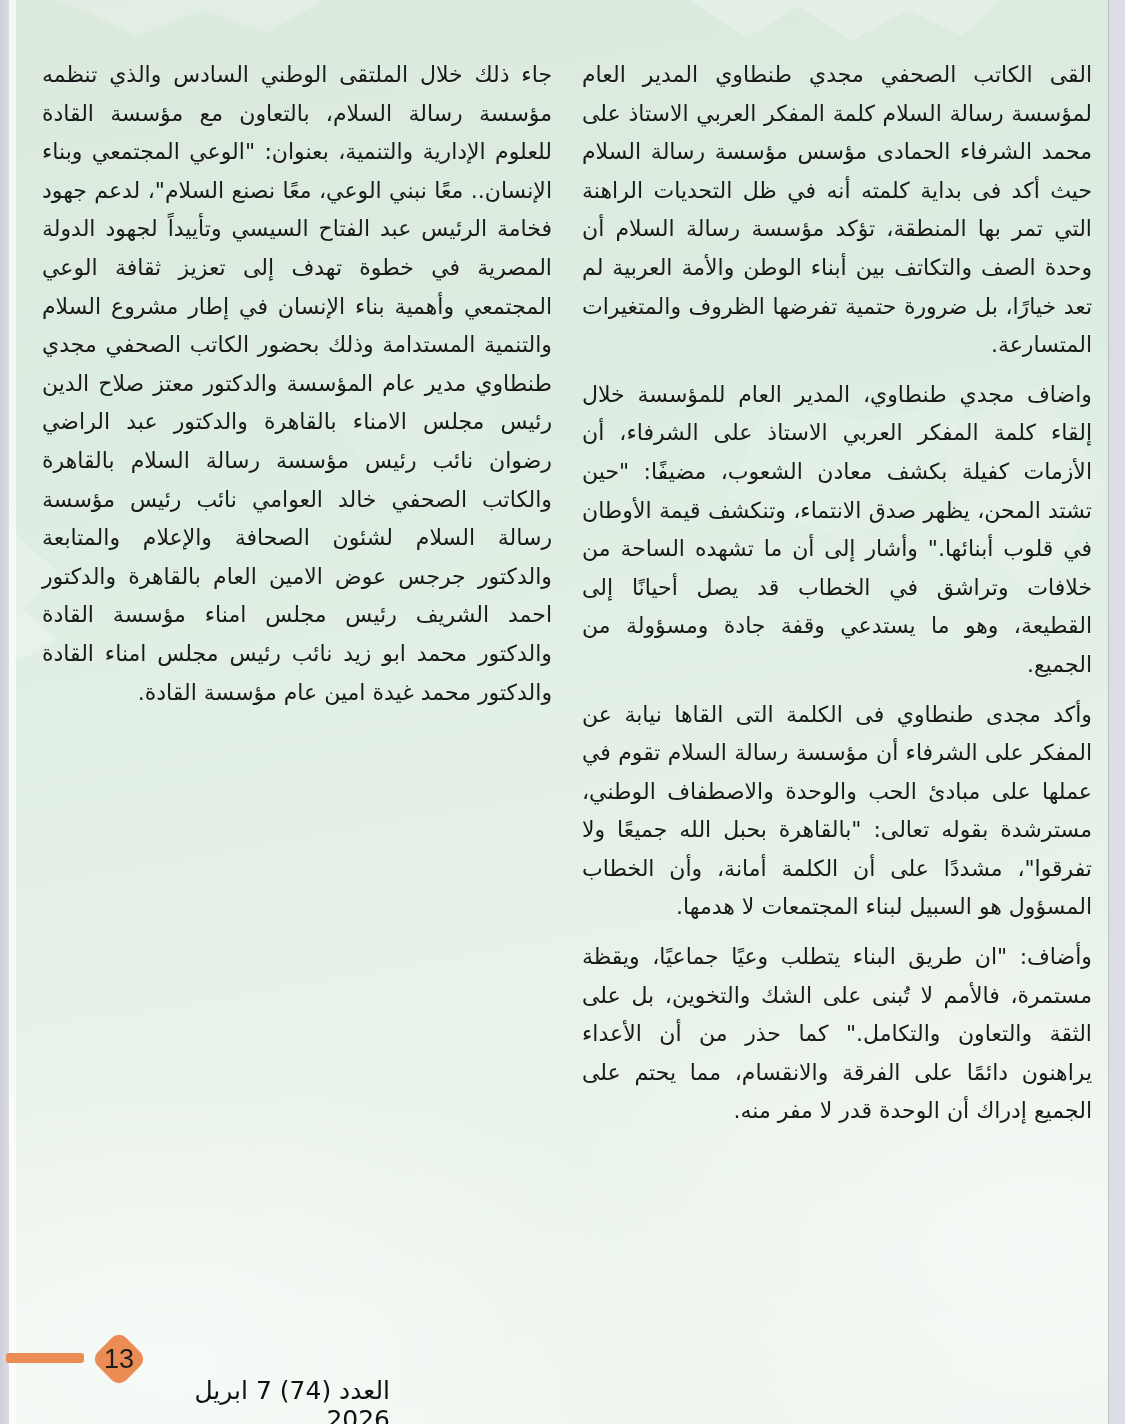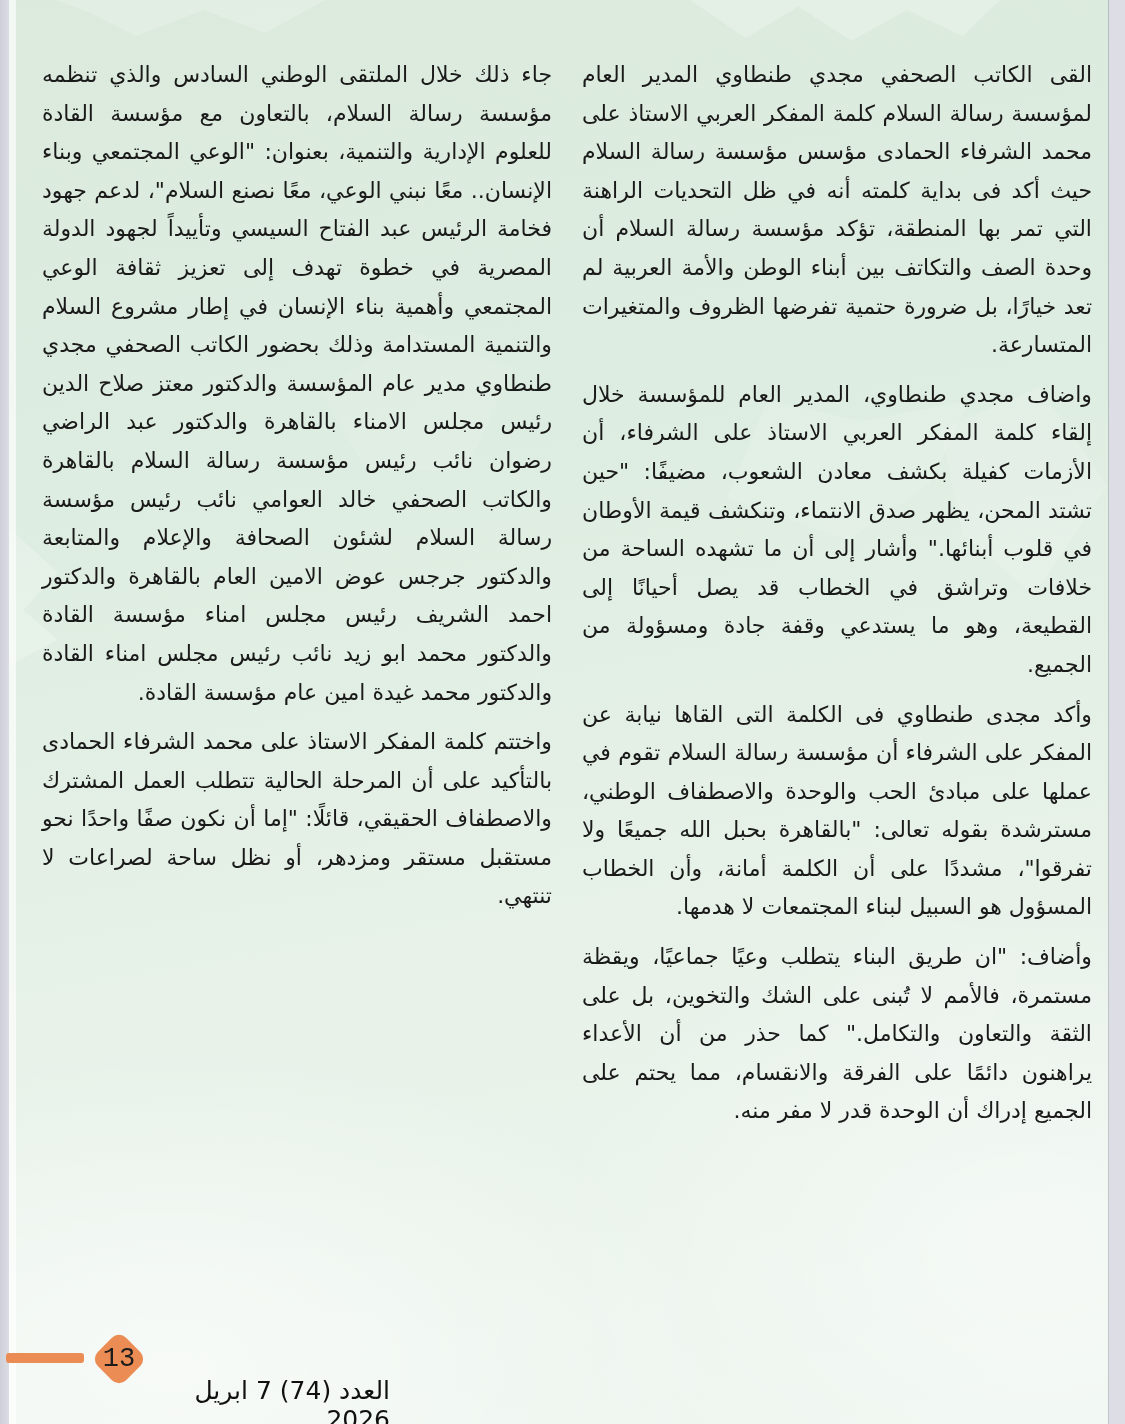--- a/index.html
+++ b/index.html
@@ -70,21 +70,21 @@
   .badge { position: absolute; left: 91px; top: 1331px; width: 56px; height: 56px; }
   .badge-shape {
     position: absolute; inset: 8px;
     background: var(--accent);
     border-radius: 10px;
     transform: rotate(45deg);
   }
   .badge-num {
     position: absolute; inset: 0;
     display: flex; align-items: center; justify-content: center;
-    font-family: Liberation Mono, monospace;
+    font-family: Liberation Sans, sans-serif;
     font-size: 27px; color: #1c1c1c;
   }
   .issue {
     position: absolute; left: 158px; top: 1376px; width: 232px;
     direction: rtl; text-align: right;
     font-size: 25px; font-weight: 400; color: #101010;
   }
 </style>
 </head>
 <body style="--accent: #ec8c55; --ink: #1a1a1a;">
@@ -105,21 +105,20 @@
 
 <div class="article">
   <div class="column">
     <p>القى الكاتب الصحفي مجدي طنطاوي المدير العام لمؤسسة رسالة السلام كلمة المفكر العربي الاستاذ على محمد الشرفاء الحمادى مؤسس مؤسسة رسالة السلام حيث أكد فى بداية كلمته أنه في ظل التحديات الراهنة التي تمر بها المنطقة، تؤكد مؤسسة رسالة السلام أن وحدة الصف والتكاتف بين أبناء الوطن والأمة العربية لم تعد خيارًا، بل ضرورة حتمية تفرضها الظروف والمتغيرات المتسارعة.</p>
     <p>واضاف مجدي طنطاوي، المدير العام للمؤسسة خلال إلقاء كلمة المفكر العربي الاستاذ على الشرفاء، أن الأزمات كفيلة بكشف معادن الشعوب، مضيفًا: "حين تشتد المحن، يظهر صدق الانتماء، وتنكشف قيمة الأوطان في قلوب أبنائها." وأشار إلى أن ما تشهده الساحة من خلافات وتراشق في الخطاب قد يصل أحيانًا إلى القطيعة، وهو ما يستدعي وقفة جادة ومسؤولة من الجميع.</p>
     <p>وأكد مجدى طنطاوي فى الكلمة التى القاها نيابة عن المفكر على الشرفاء أن مؤسسة رسالة السلام تقوم في عملها على مبادئ الحب والوحدة والاصطفاف الوطني، مسترشدة بقوله تعالى: "بالقاهرة بحبل الله جميعًا ولا تفرقوا"، مشددًا على أن الكلمة أمانة، وأن الخطاب المسؤول هو السبيل لبناء المجتمعات لا هدمها.</p>
     <p>وأضاف: "ان طريق البناء يتطلب وعيًا جماعيًا، ويقظة مستمرة، فالأمم لا تُبنى على الشك والتخوين، بل على الثقة والتعاون والتكامل." كما حذر من أن الأعداء يراهنون دائمًا على الفرقة والانقسام، مما يحتم على الجميع إدراك أن الوحدة قدر لا مفر منه.</p>
   </div>
   <div class="column">
     <p>جاء ذلك خلال الملتقى الوطني السادس والذي تنظمه مؤسسة رسالة السلام، بالتعاون مع مؤسسة القادة للعلوم الإدارية والتنمية، بعنوان: "الوعي المجتمعي وبناء الإنسان.. معًا نبني الوعي، معًا نصنع السلام"، لدعم جهود فخامة الرئيس عبد الفتاح السيسي وتأييداً لجهود الدولة المصرية في خطوة تهدف إلى تعزيز ثقافة الوعي المجتمعي وأهمية بناء الإنسان في إطار مشروع السلام والتنمية المستدامة وذلك بحضور الكاتب الصحفي مجدي طنطاوي مدير عام المؤسسة والدكتور معتز صلاح الدين رئيس مجلس الامناء بالقاهرة والدكتور عبد الراضي رضوان نائب رئيس مؤسسة رسالة السلام بالقاهرة والكاتب الصحفي خالد العوامي نائب رئيس مؤسسة رسالة السلام لشئون الصحافة والإعلام والمتابعة والدكتور جرجس عوض الامين العام بالقاهرة والدكتور احمد الشريف رئيس مجلس امناء مؤسسة القادة والدكتور محمد ابو زيد نائب رئيس مجلس امناء القادة والدكتور محمد غيدة امين عام مؤسسة القادة.</p>
-    <p>واختتم كلمة المفكر الاستاذ على محمد الشرفاء الحمادى بالتأكيد على أن المرحلة الحالية تتطلب العمل المشترك والاصطفاف الحقيقي، قائلًا: "إما أن نكون صفًا واحدًا نحو مستقبل مستقر ومزدهر، أو نظل ساحة لصراعات لا تنتهي.</p>
   </div>
 </div>
 
 <div class="footer-rule"></div>
 <div class="badge">
   <div class="badge-shape"></div>
   <div class="badge-num">13</div>
 </div>
 <div class="issue">العدد (74) 7 ابريل 2026.</div>
 

